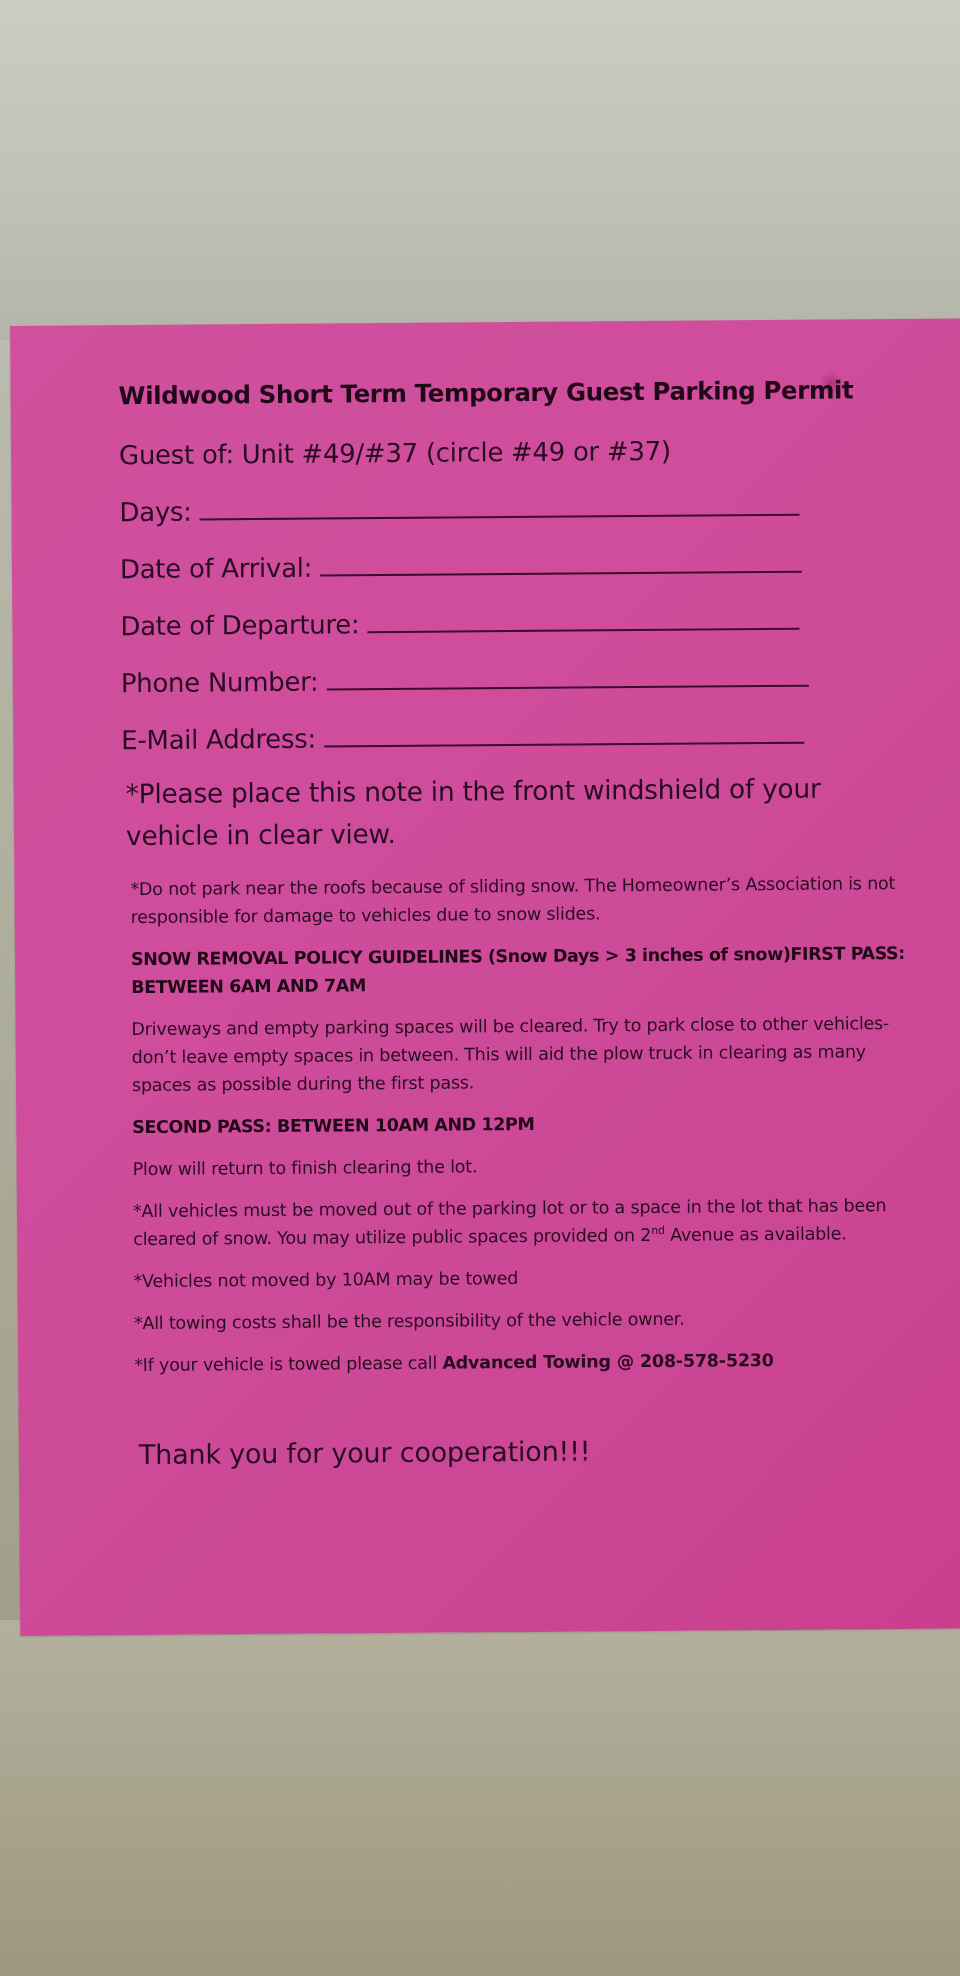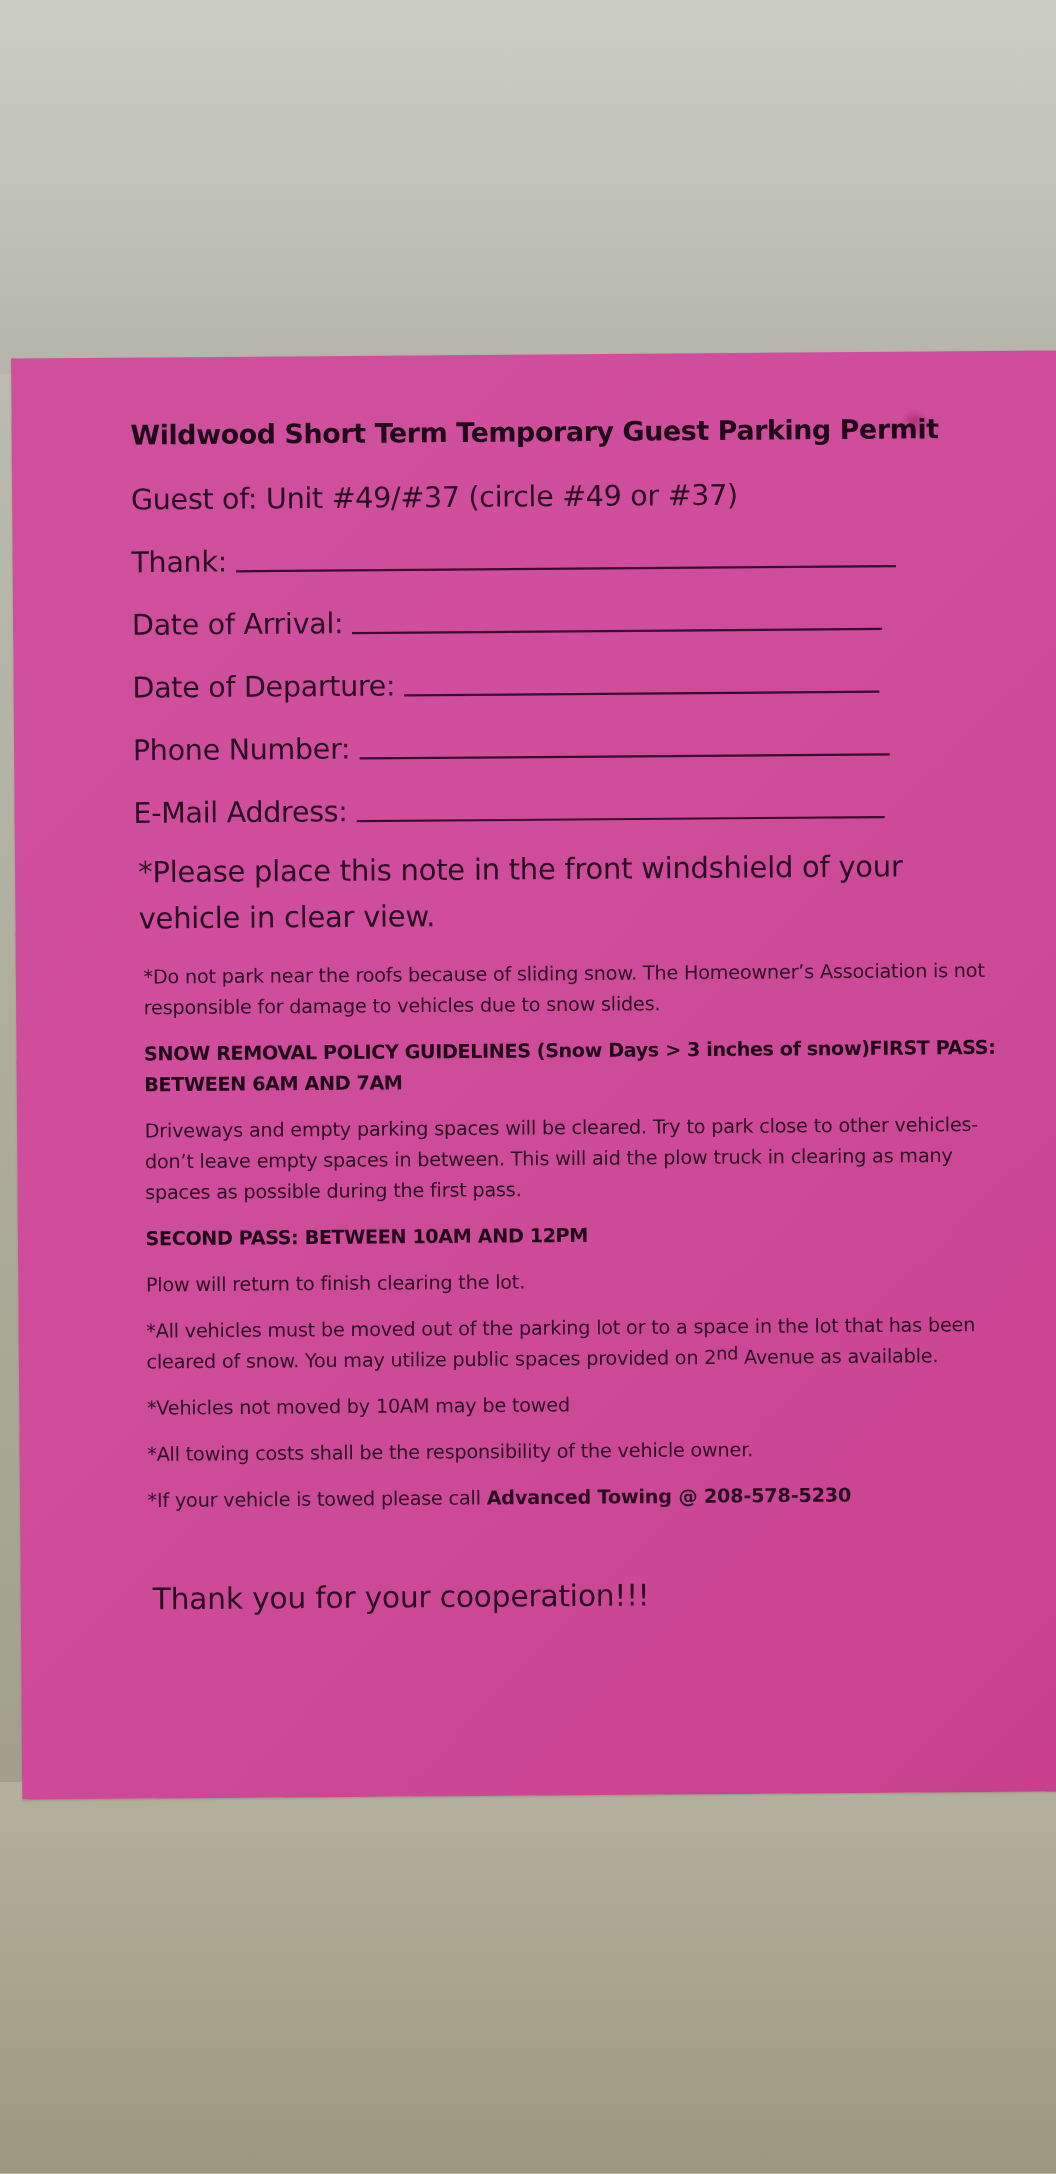--- a/index.html
+++ b/index.html
@@ -97,21 +97,21 @@
       line-height: 28px;
       font-weight: bold;
       margin: 0 0 14px 18px;
       letter-spacing: -0.4px;
       color: #200818;
     }
     .bold-inline {
       font-weight: bold;
     }
     sup {
-      font-size: 16px;
+      font-size: 11px;
       vertical-align: top;
       position: relative;
       top: -4px;
     }
     .thanks {
       font-size: 27px;
       margin: 60px 0 0 22px;
       letter-spacing: -0.2px;
     }
     .blemish {
@@ -132,21 +132,21 @@
 
 <div class="paper">
   <div class="blemish"></div>
   <div class="content">
 
     <div class="title">Wildwood Short Term Temporary Guest Parking Permit</div>
 
     <div class="guest-of">Guest of:  Unit #49/#37 (circle #49 or #37)</div>
 
     <div class="field-row">
-      <span class="field-label">Thank:</span>
+      <span class="field-label">Days:</span>
       <input class="field-line" style="width: 596px;" value="">
     </div>
 
     <div class="field-row">
       <span class="field-label">Date of Arrival:</span>
       <input class="field-line" style="width: 478px;" value="">
     </div>
 
     <div class="field-row">
       <span class="field-label">Date of Departure:</span>

